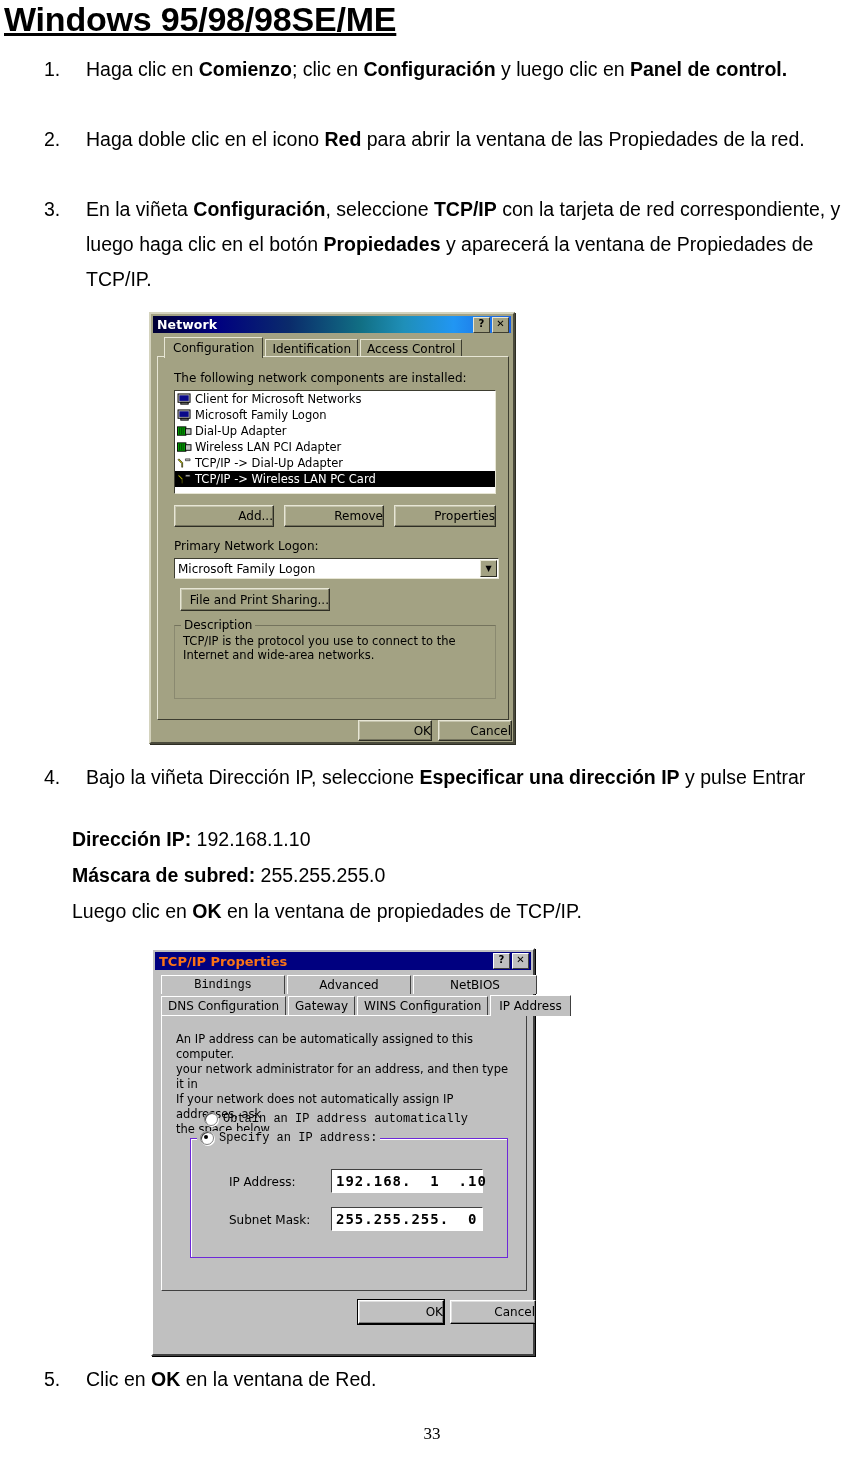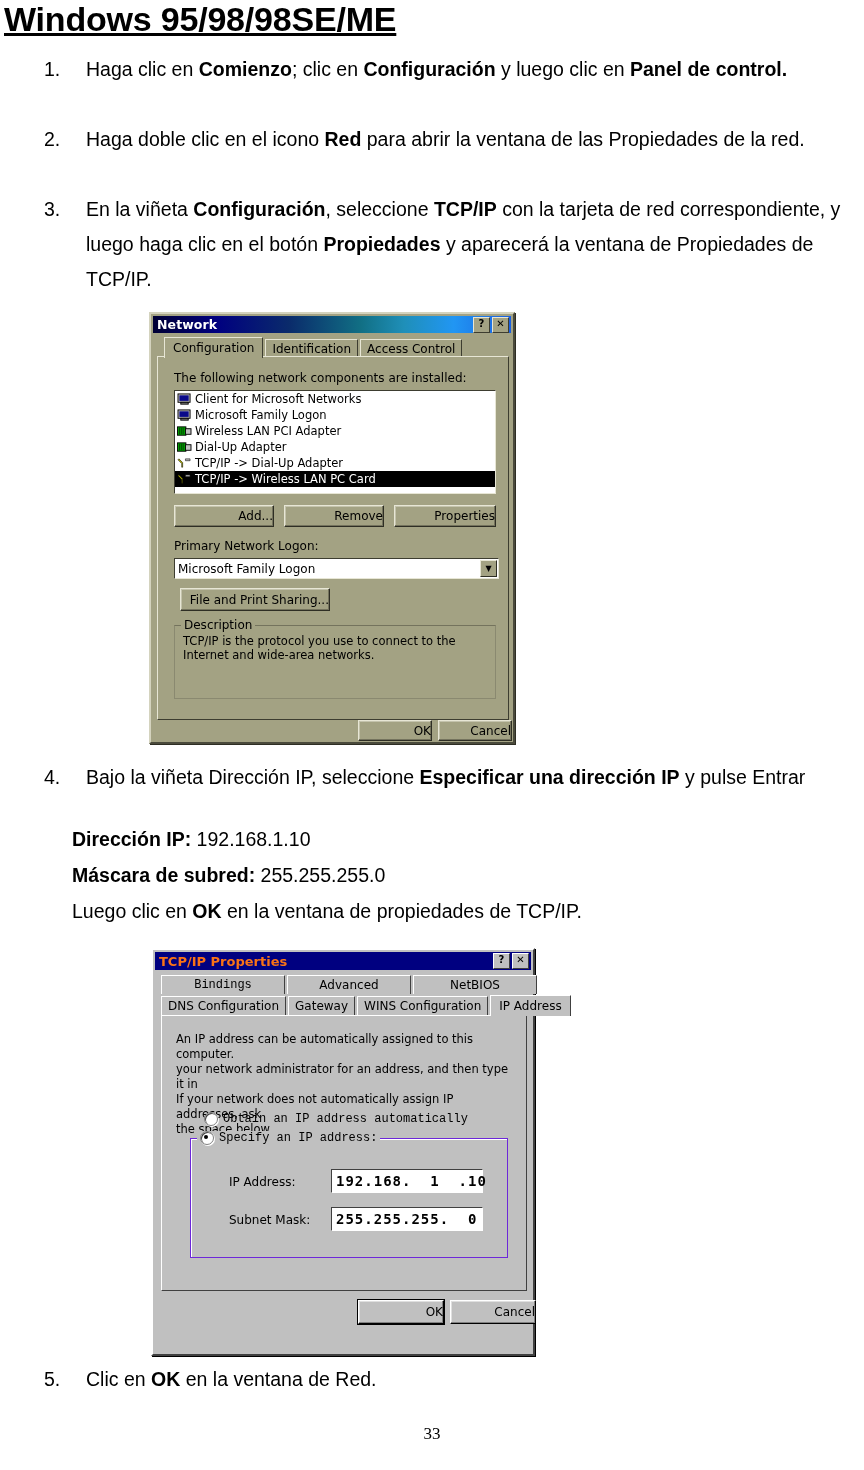--- a/index.html
+++ b/index.html
@@ -372,29 +372,29 @@
             <rect x="4" y="10" width="8" height="2" fill="#808080" stroke="#000"></rect>
           </svg>
         <span>Microsoft Family Logon</span>
       </div>
       <div class="lirow">
         <svg class="ic" viewBox="0 0 16 14">
             <rect x="0.5" y="2" width="9" height="9" fill="#00a000" stroke="#000"></rect>
             <path d="M2 3h1v7H2zM4 3h1v7H4zM6 3h1v7H6z" fill="#004000"></path>
             <rect x="9" y="4" width="6" height="6" fill="#c0c0c0" stroke="#000"></rect>
           </svg>
-        <span>Wireless LAN PCI Adapter</span>
+        <span>Dial-Up Adapter</span>
       </div>
       <div class="lirow">
         <svg class="ic" viewBox="0 0 16 14">
             <rect x="0.5" y="2" width="9" height="9" fill="#00a000" stroke="#000"></rect>
             <path d="M2 3h1v7H2zM4 3h1v7H4zM6 3h1v7H6z" fill="#004000"></path>
             <rect x="9" y="4" width="6" height="6" fill="#c0c0c0" stroke="#000"></rect>
           </svg>
-        <span>Dial-Up Adapter</span>
+        <span>Wireless LAN PCI Adapter</span>
       </div>
       <div class="lirow">
         <svg class="ic" viewBox="0 0 16 14">
             <path d="M2 2l4 4v5H5V7L1 3z" fill="#b8b800" stroke="#000" stroke-width="0.6"></path>
             <path d="M9 2h5v2H9z" fill="#c0c0c0" stroke="#000" stroke-width="0.6"></path>
           </svg>
         <span>TCP/IP -&gt; Dial-Up Adapter</span>
       </div>
       <div class="lirow sel">
         <svg class="ic" viewBox="0 0 16 14">

